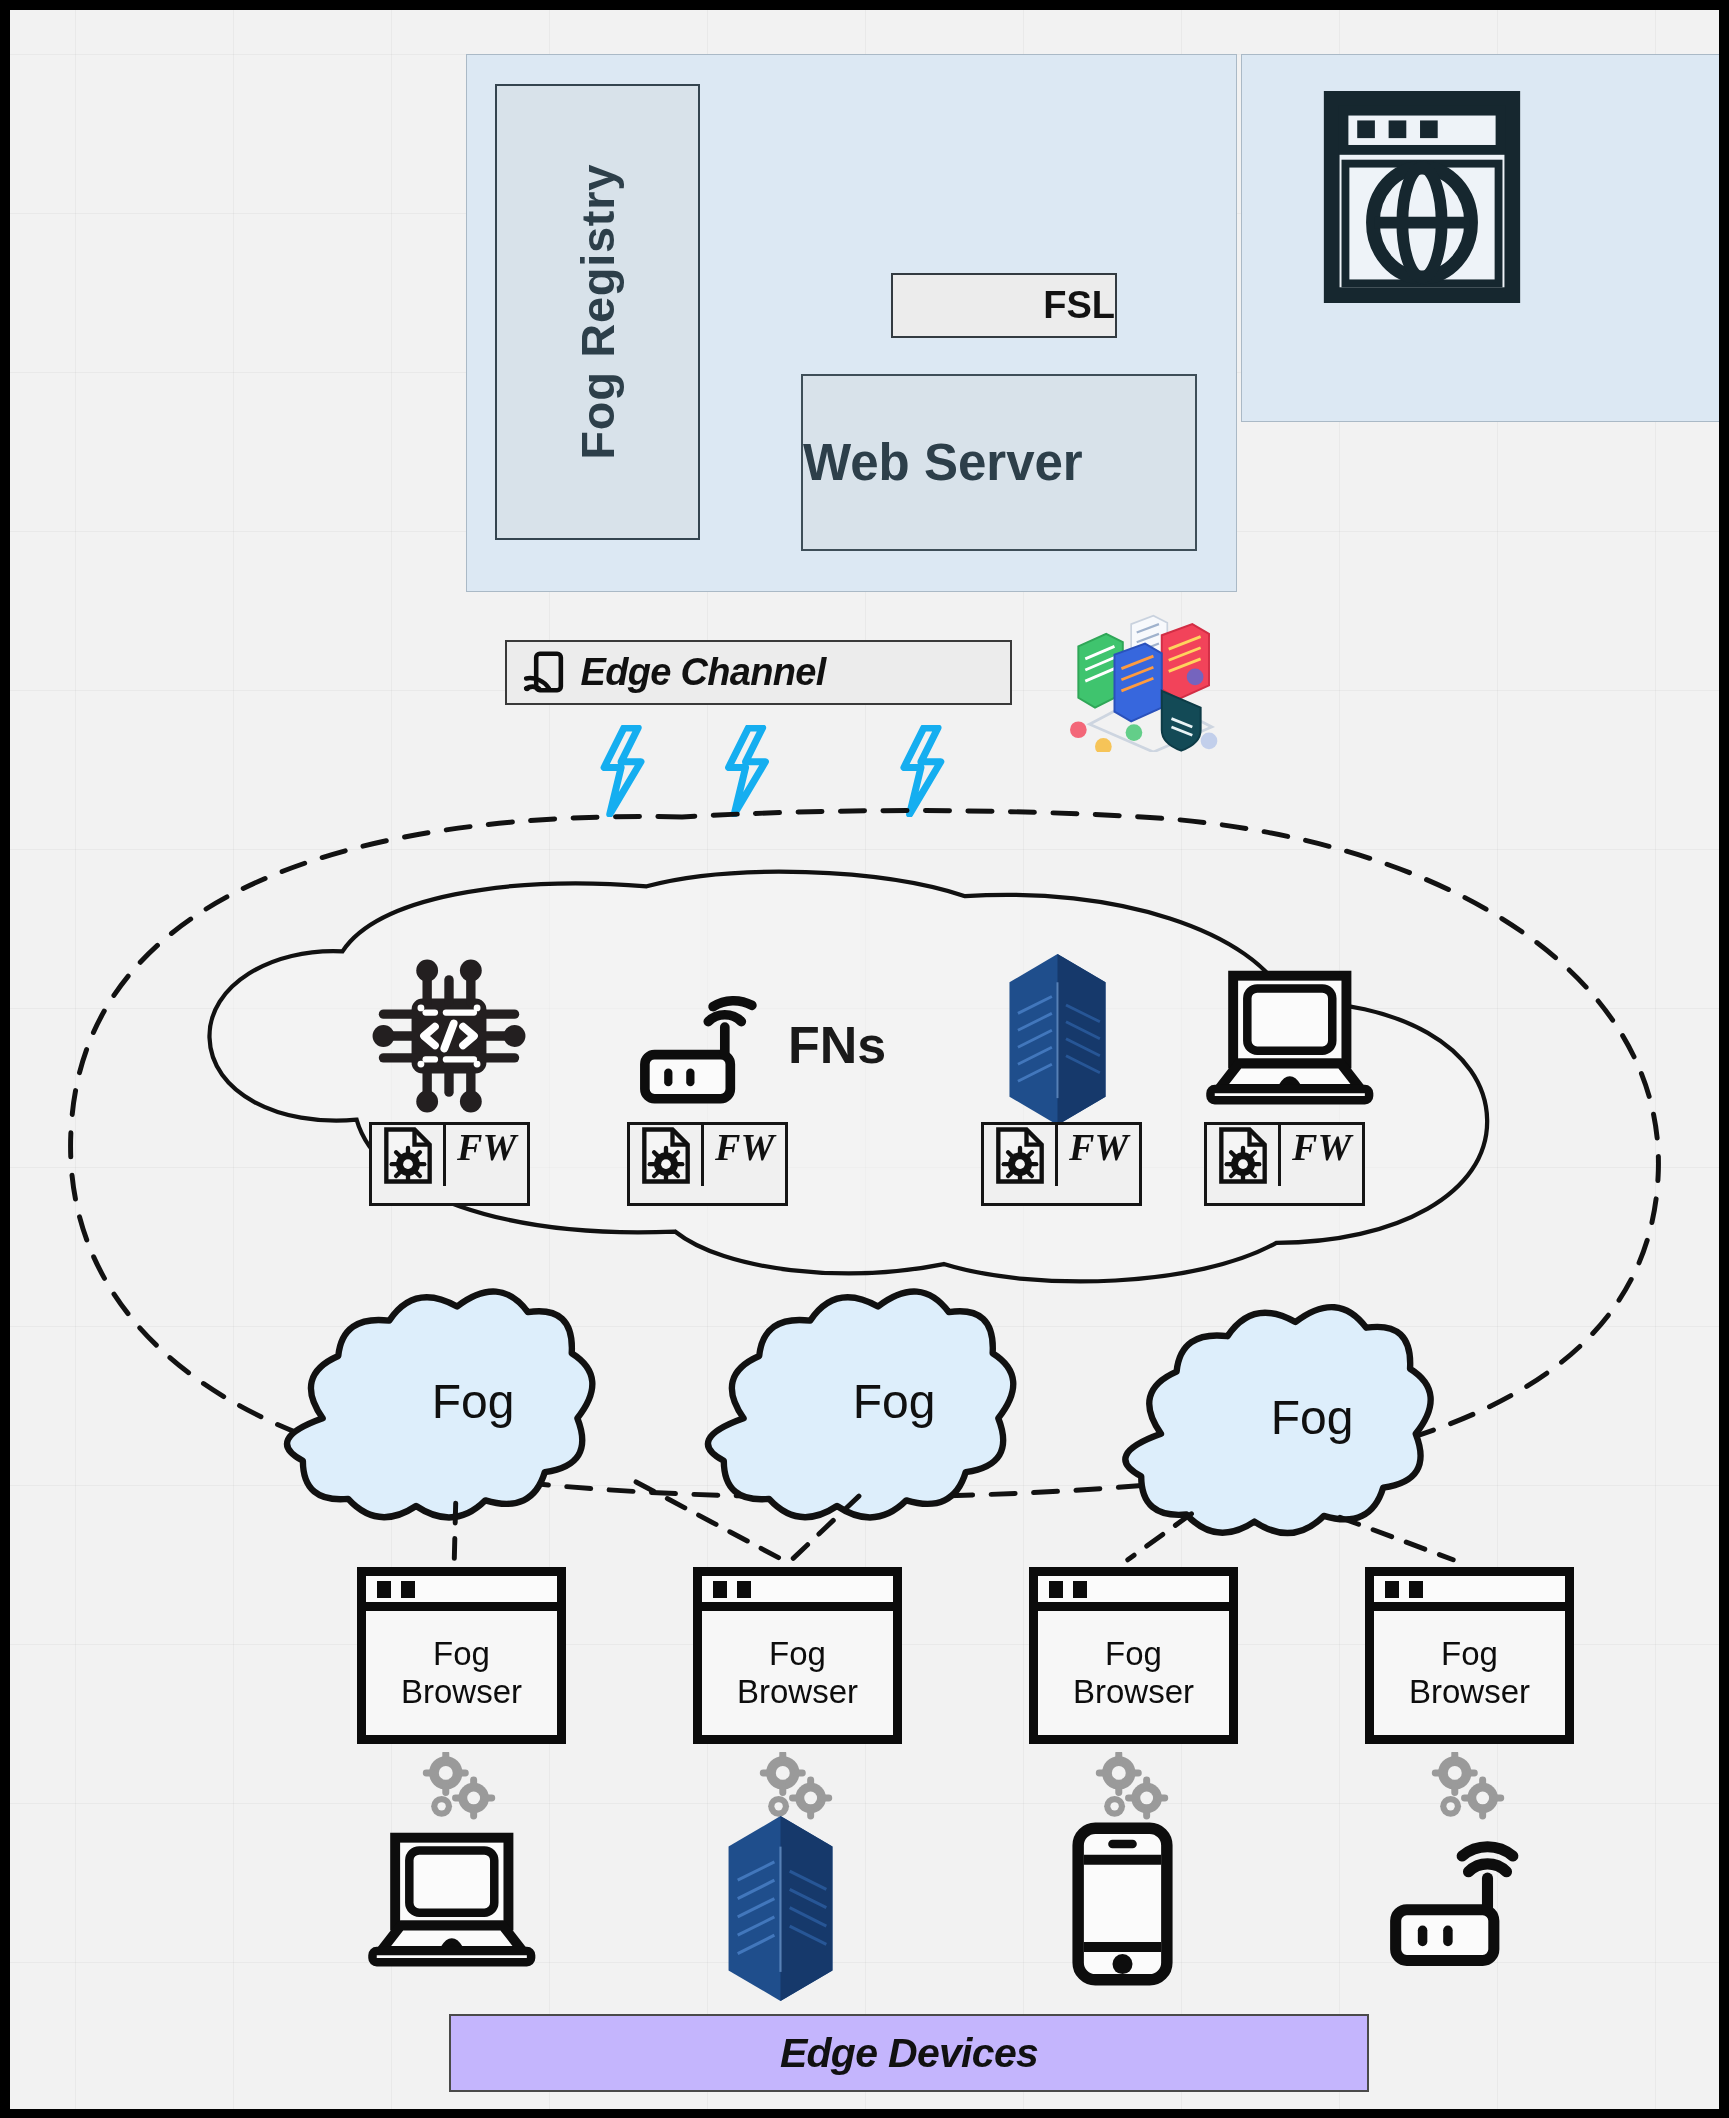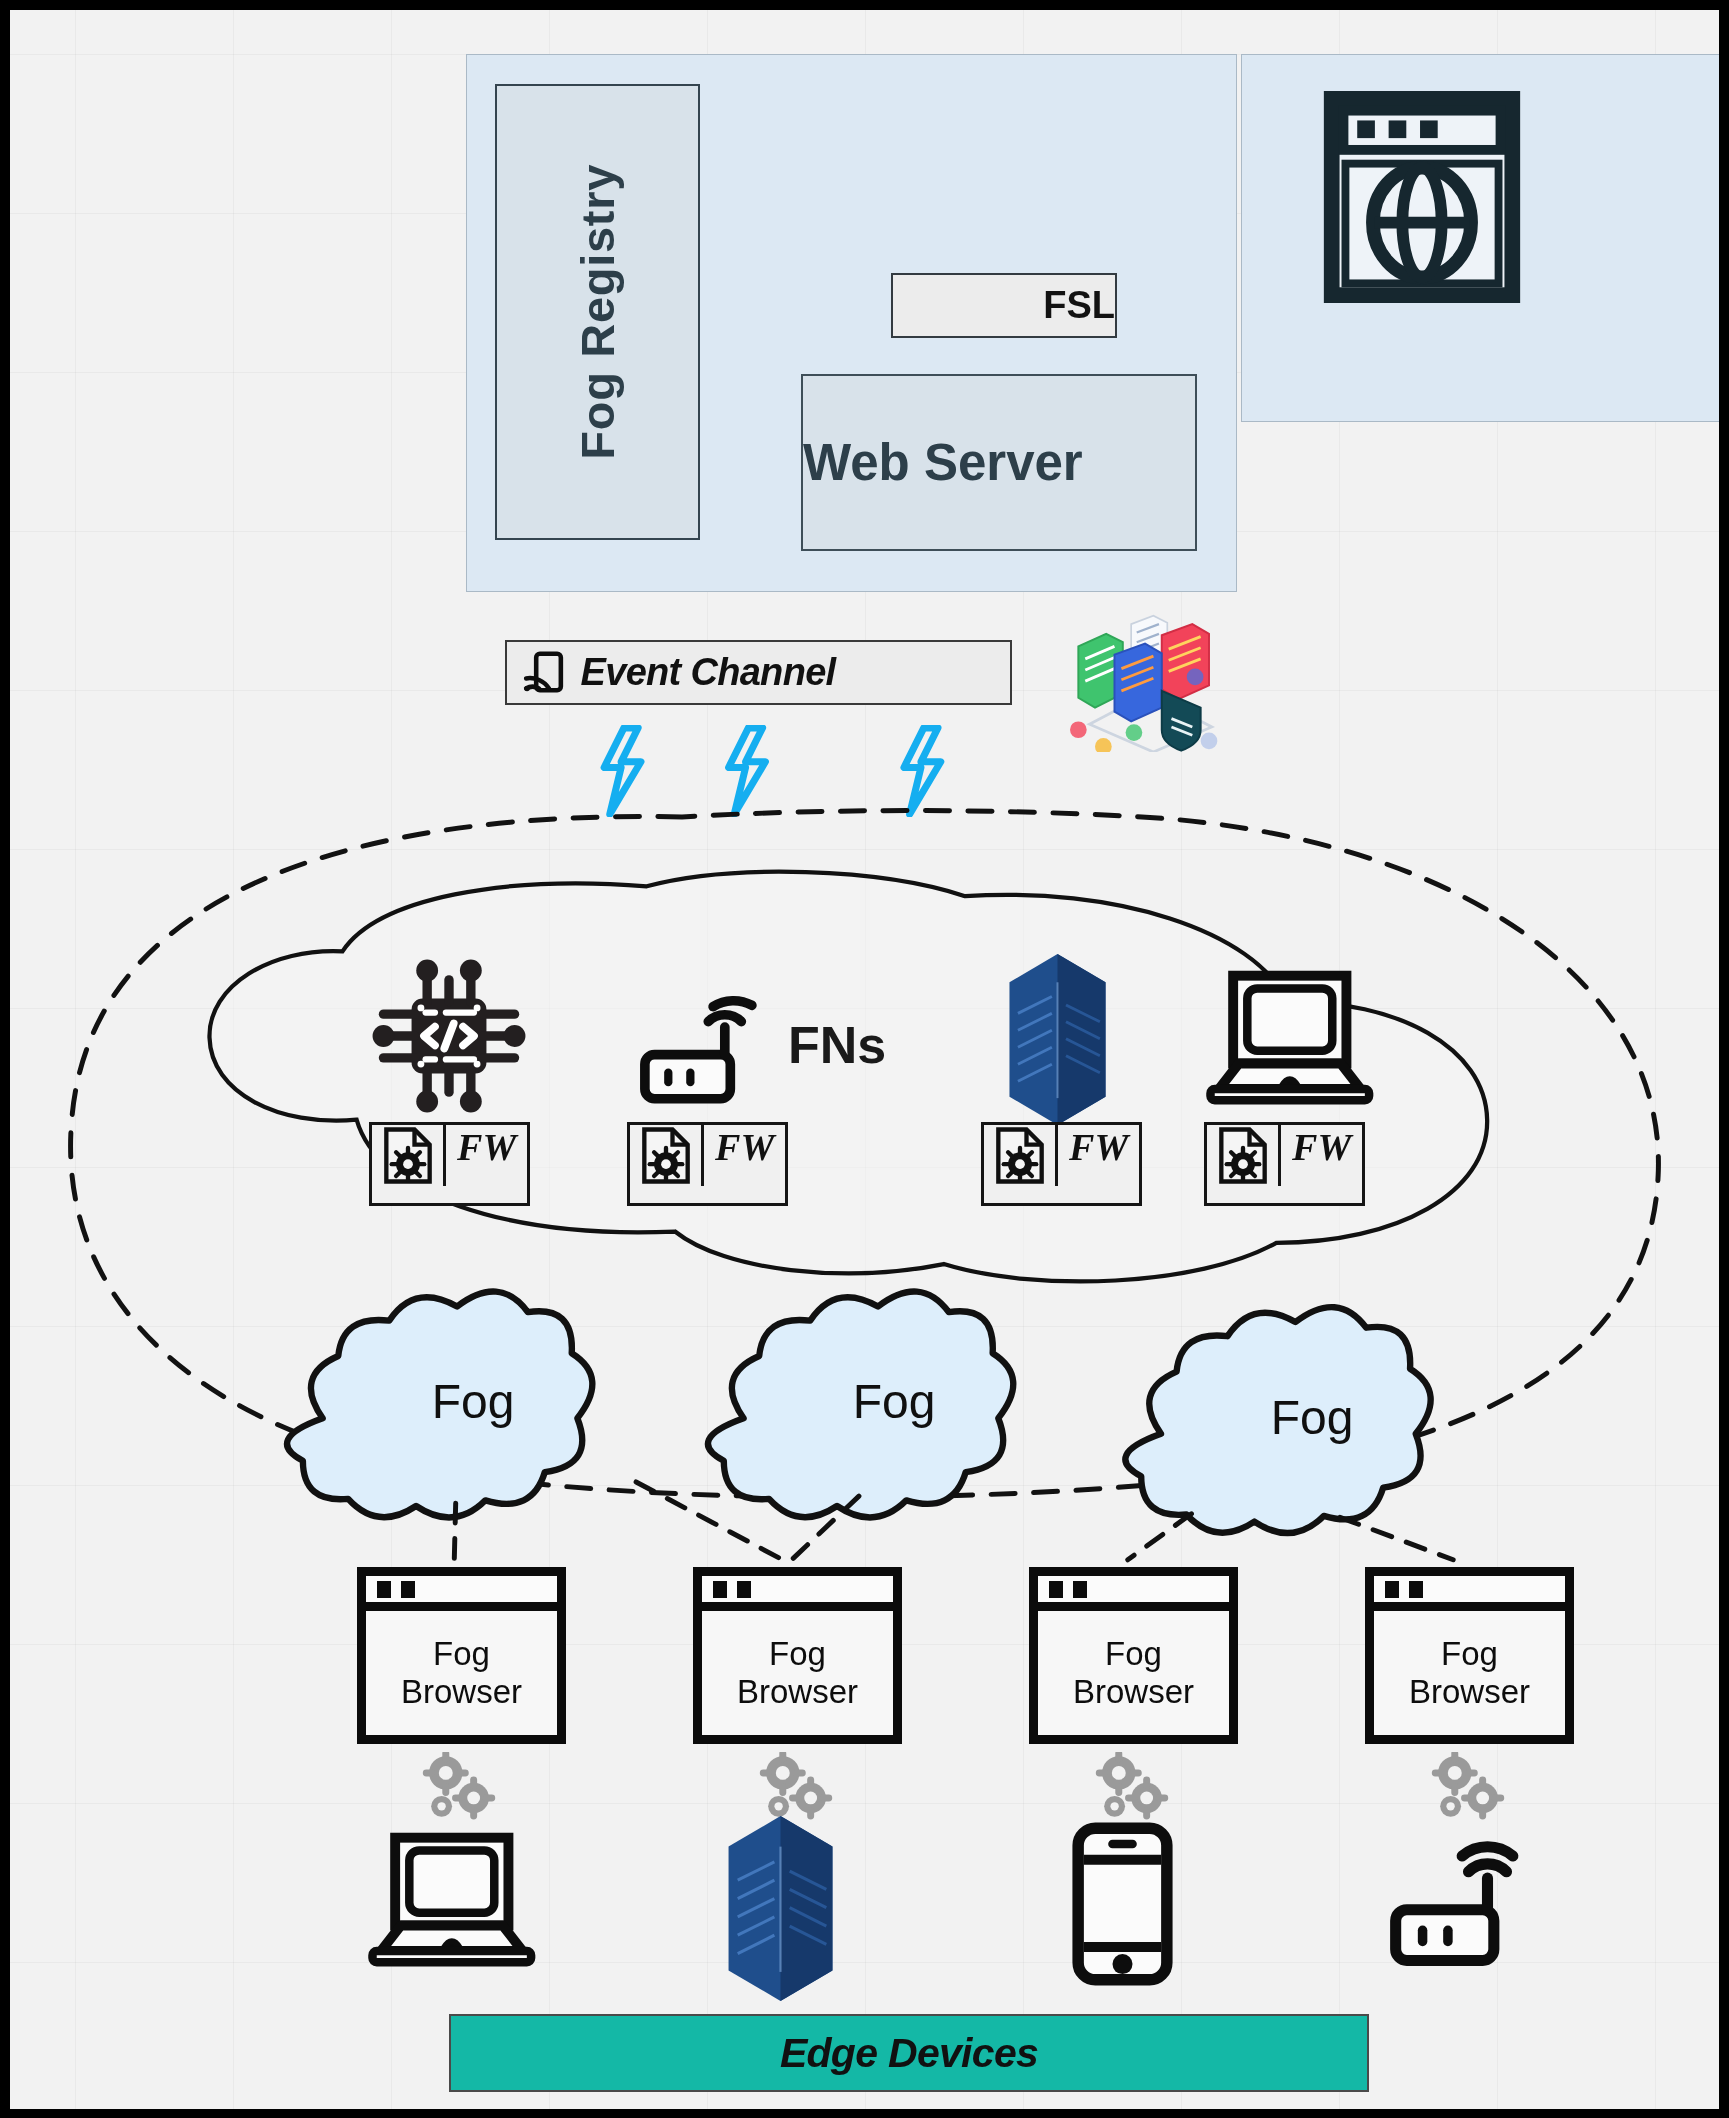--- a/index.html
+++ b/index.html
@@ -116,21 +116,21 @@
   .browser .body{
     flex:1;display:flex;flex-direction:column;align-items:center;justify-content:center;
     font-size:33px;line-height:1.14;color:#0d0d0d;
   }
 
   .gears{position:absolute;width:85px;height:78px;}
   .dev-icon{position:absolute;}
 
   .box-edgedevices{
     position:absolute;left:439px;top:2004px;width:920px;height:78px;
-    background:#14b8a6;border:2.8px solid #4a4a4a;box-sizing:border-box;
+    background:#c4b5fd;border:2.8px solid #4a4a4a;box-sizing:border-box;
     display:flex;align-items:center;justify-content:center;
   }
   .box-edgedevices span{
     font-size:41px;font-weight:bold;font-style:italic;color:#111;letter-spacing:-0.7px;
   }
 </style>
 </head>
 <body>
 
 <div id="stage">
@@ -167,21 +167,21 @@
 
   <div class="box-eventchannel">
     <span>
       <svg viewBox="0 0 44 46" width="41" height="42">
         <rect x="14" y="3" width="27" height="40" rx="4" fill="none" stroke="#0d0d0d" stroke-width="5"></rect>
         <path d="M3 41 A14 14 0 0 1 17 41" fill="none" stroke="#0d0d0d" stroke-width="5" stroke-linecap="round"></path>
         <path d="M3 30 A25 25 0 0 1 28 41" fill="none" stroke="#0d0d0d" stroke-width="5" stroke-linecap="round"></path>
         <circle cx="4" cy="41" r="3" fill="#0d0d0d"></circle>
       </svg>
     </span>
-    <span class="ec-label">Event Channel</span>
+    <span class="ec-label">Edge Channel</span>
   </div>
 
   <div class="racks-illustration">
     <svg viewBox="0 0 120 100" width="167" height="139">
       <polygon points="24,80 66,58 112,82 70,100" fill="none" stroke="#cdd5e0" stroke-width="2"></polygon>
 
       <g>
           <polygon points="54,8 70,2 80,7 80,34 64,41 54,35" fill="#f7f9fc" stroke="#c9d2de" stroke-width="1.2"></polygon>
          <g stroke="#9fb2cd" stroke-width="1.6">
             <line x1="58" y1="14" x2="74" y2="8"></line>

